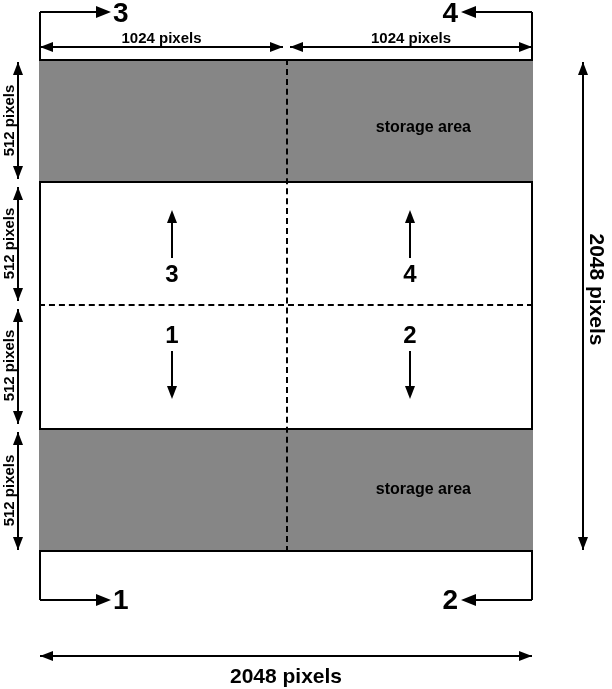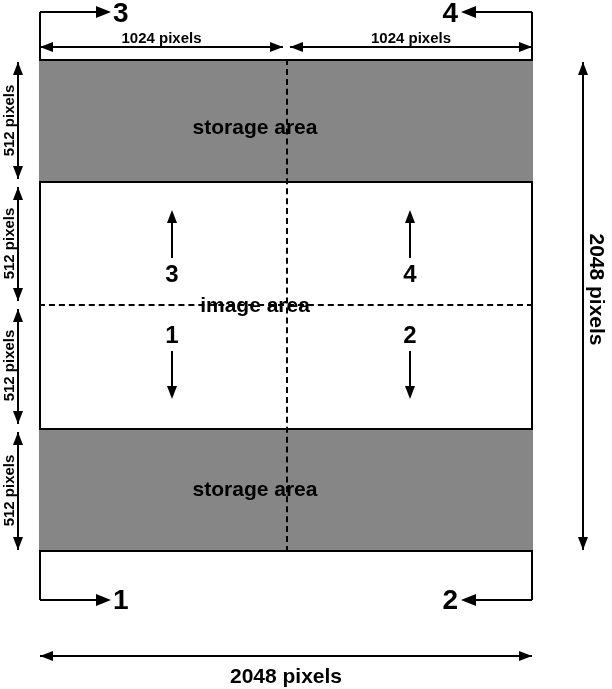--- a/index.html
+++ b/index.html
@@ -20,40 +20,39 @@
   .h-l  { border-right:13px solid #000; border-top:5px solid transparent; border-bottom:5px solid transparent; }
   .h-u  { border-bottom:13px solid #000; border-left:5px solid transparent; border-right:5px solid transparent; }
   .h-d  { border-top:13px solid #000; border-left:5px solid transparent; border-right:5px solid transparent; }
   .big.h-r { border-left-width:15px; border-top-width:6px; border-bottom-width:6px; }
   .big.h-l { border-right-width:15px; border-top-width:6px; border-bottom-width:6px; }
   .lbl { position:absolute; white-space:nowrap; }
   .num-lg { font-size:28px; line-height:28px; }
   .num-md { font-size:24px; line-height:24px; text-align:center; width:24px; }
   .dim-sm { font-size:15px; line-height:15px; text-align:center; }
   .dim-lg { font-size:21px; line-height:21px; text-align:center; }
-  .area-label { position:absolute; left:39px; width:432px; text-align:center; font-size:21px; line-height:21px; white-space:nowrap; }
+  .area-label { position:absolute; left:39px; width:432px; text-align:right; font-size:16px; line-height:21px; white-space:nowrap; }
   .rot-ccw { transform:rotate(-90deg); }
   .rot-cw  { transform:rotate(90deg); }
 </style>
 </head>
 <body>
 
 <div class="canvas">
 
   <div class="vline" style="left:39px; top:12px; width:2px; height:588px;"></div>
   <div class="vline" style="left:531px; top:12px; width:2px; height:588px;"></div>
 
   <div class="band" style="top:59px;"></div>
   <div class="band" style="top:428px;"></div>
 
   <div class="dash-v" style="left:286px; top:59px; height:493px;"></div>
   <div class="dash-h" style="top:304px;"></div>
 
   <div class="area-label" style="top:116px;">storage area</div>
-  <div class="area-label" style="top:294px;">image area</div>
   <div class="area-label" style="top:478px;">storage area</div>
 
   <div>
     <div class="hline" style="left:40px; top:11px; width:56px; height:2px;"></div>
     <div class="head big h-r" style="left:96px; top:6px;"></div>
     <div class="lbl num-lg" style="left:113px; top:-1px;">3</div>
   </div>
 
   <div>
     <div class="hline" style="left:476px; top:11px; width:56px; height:2px;"></div>

